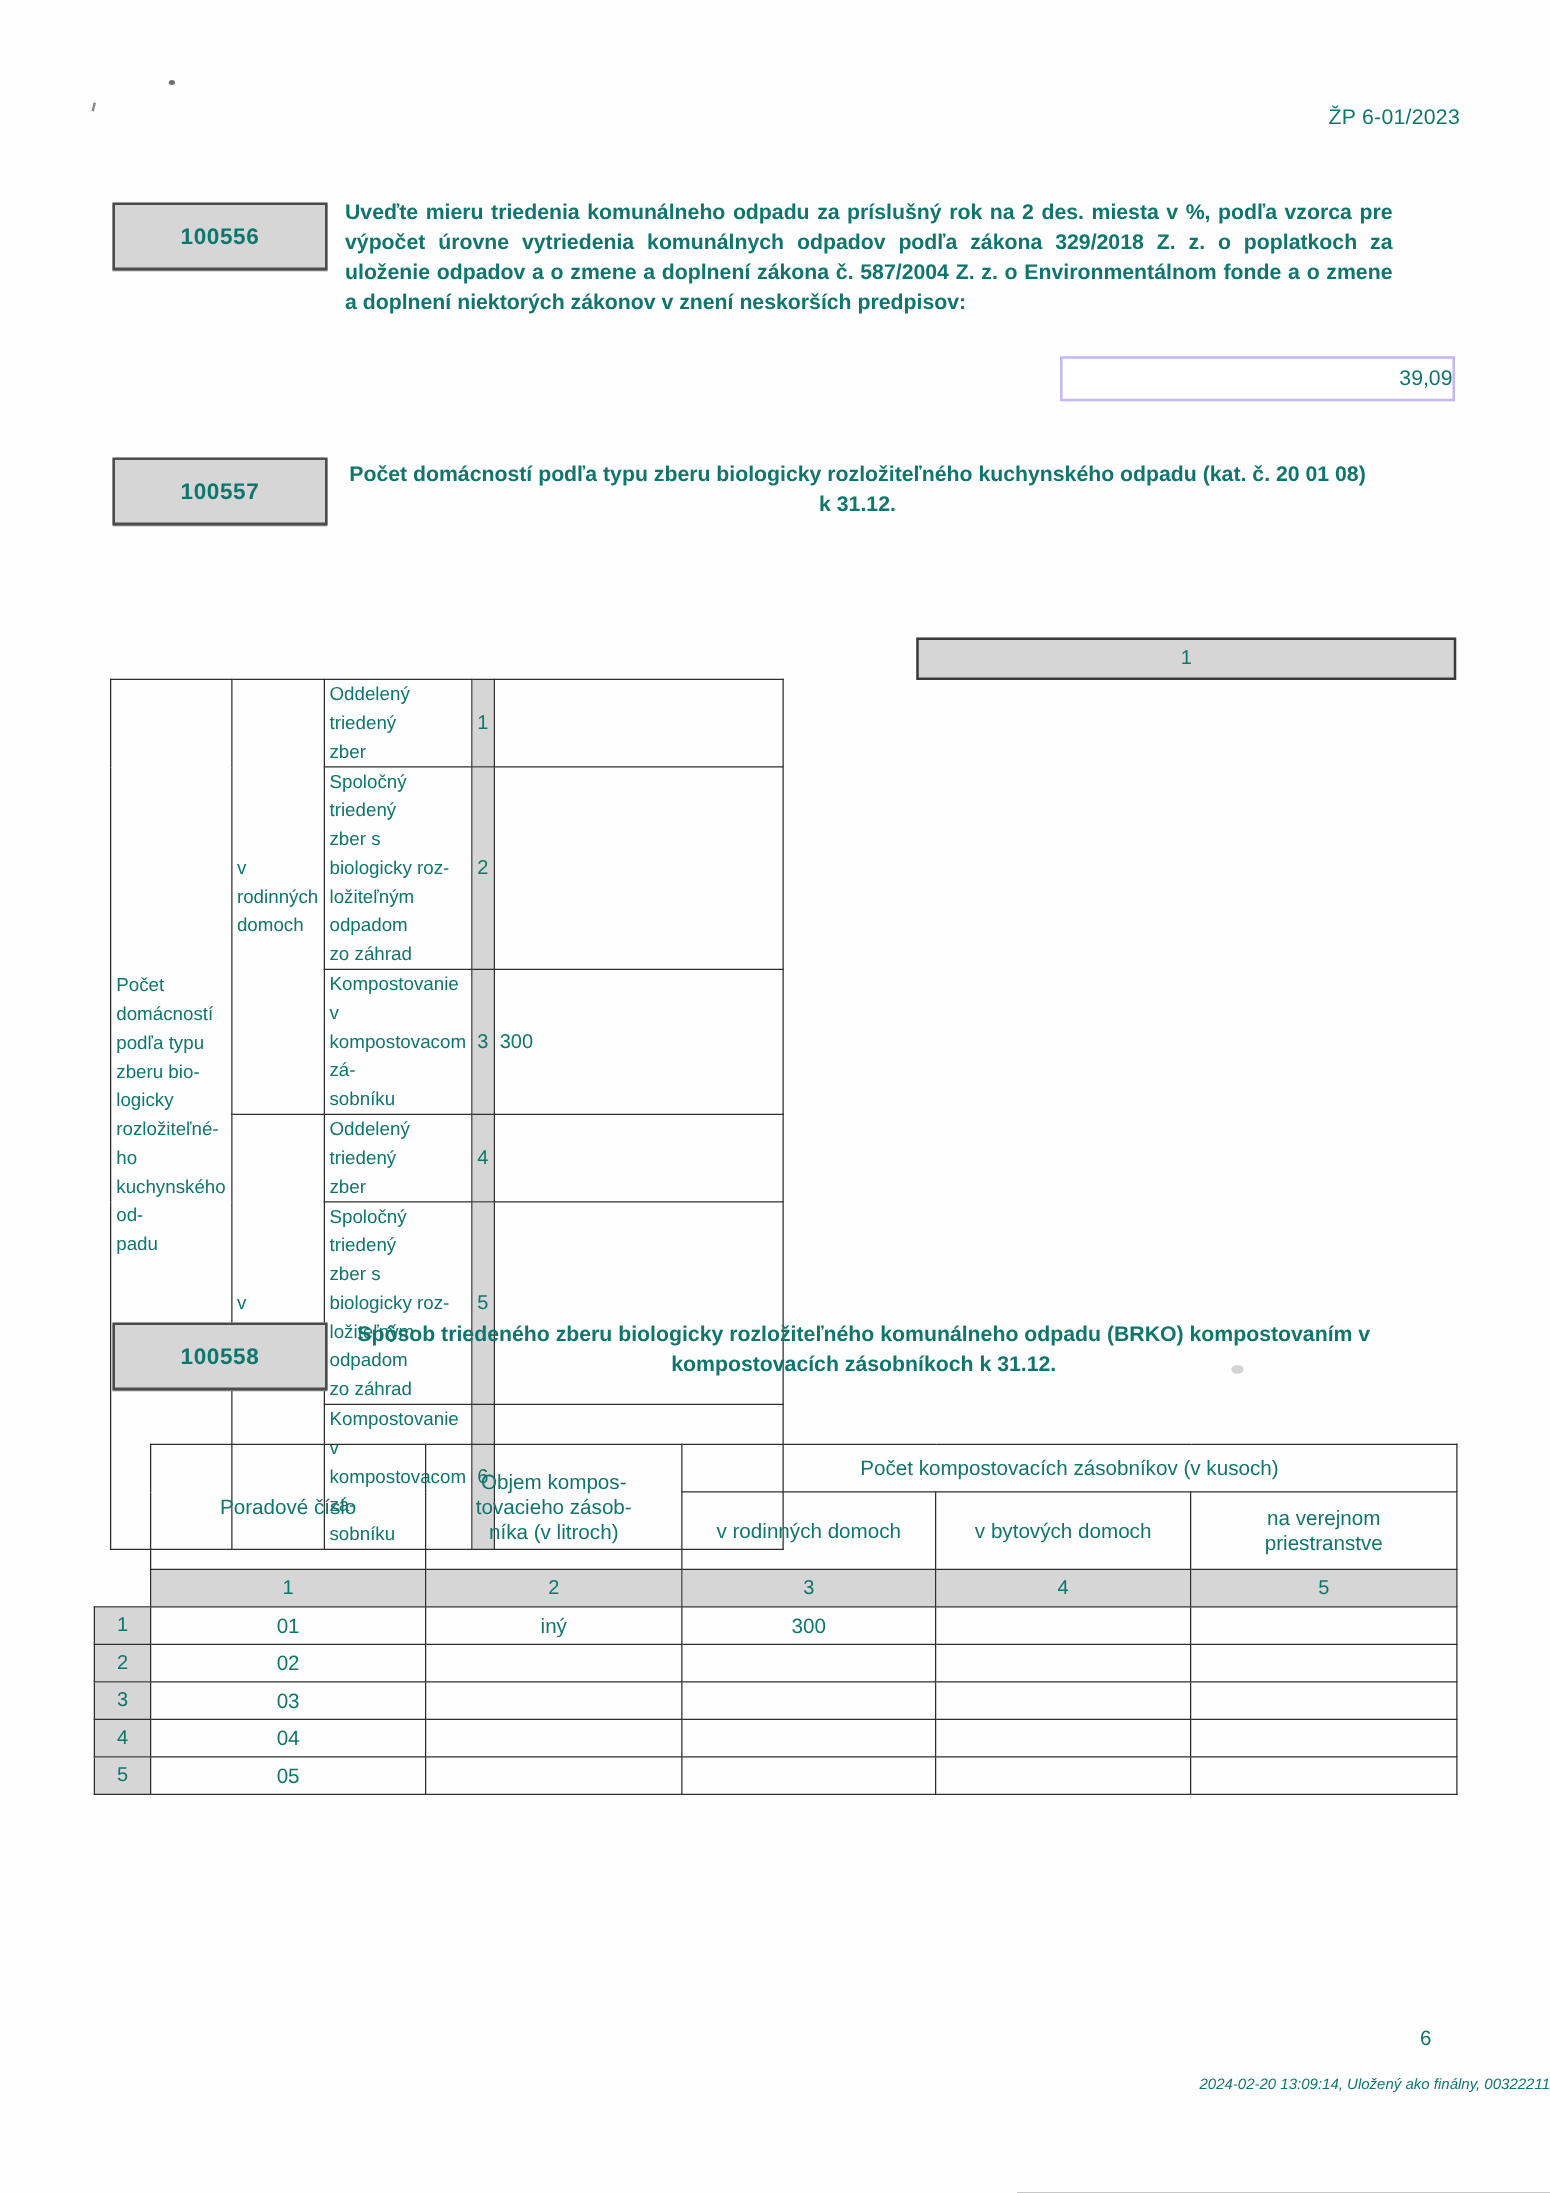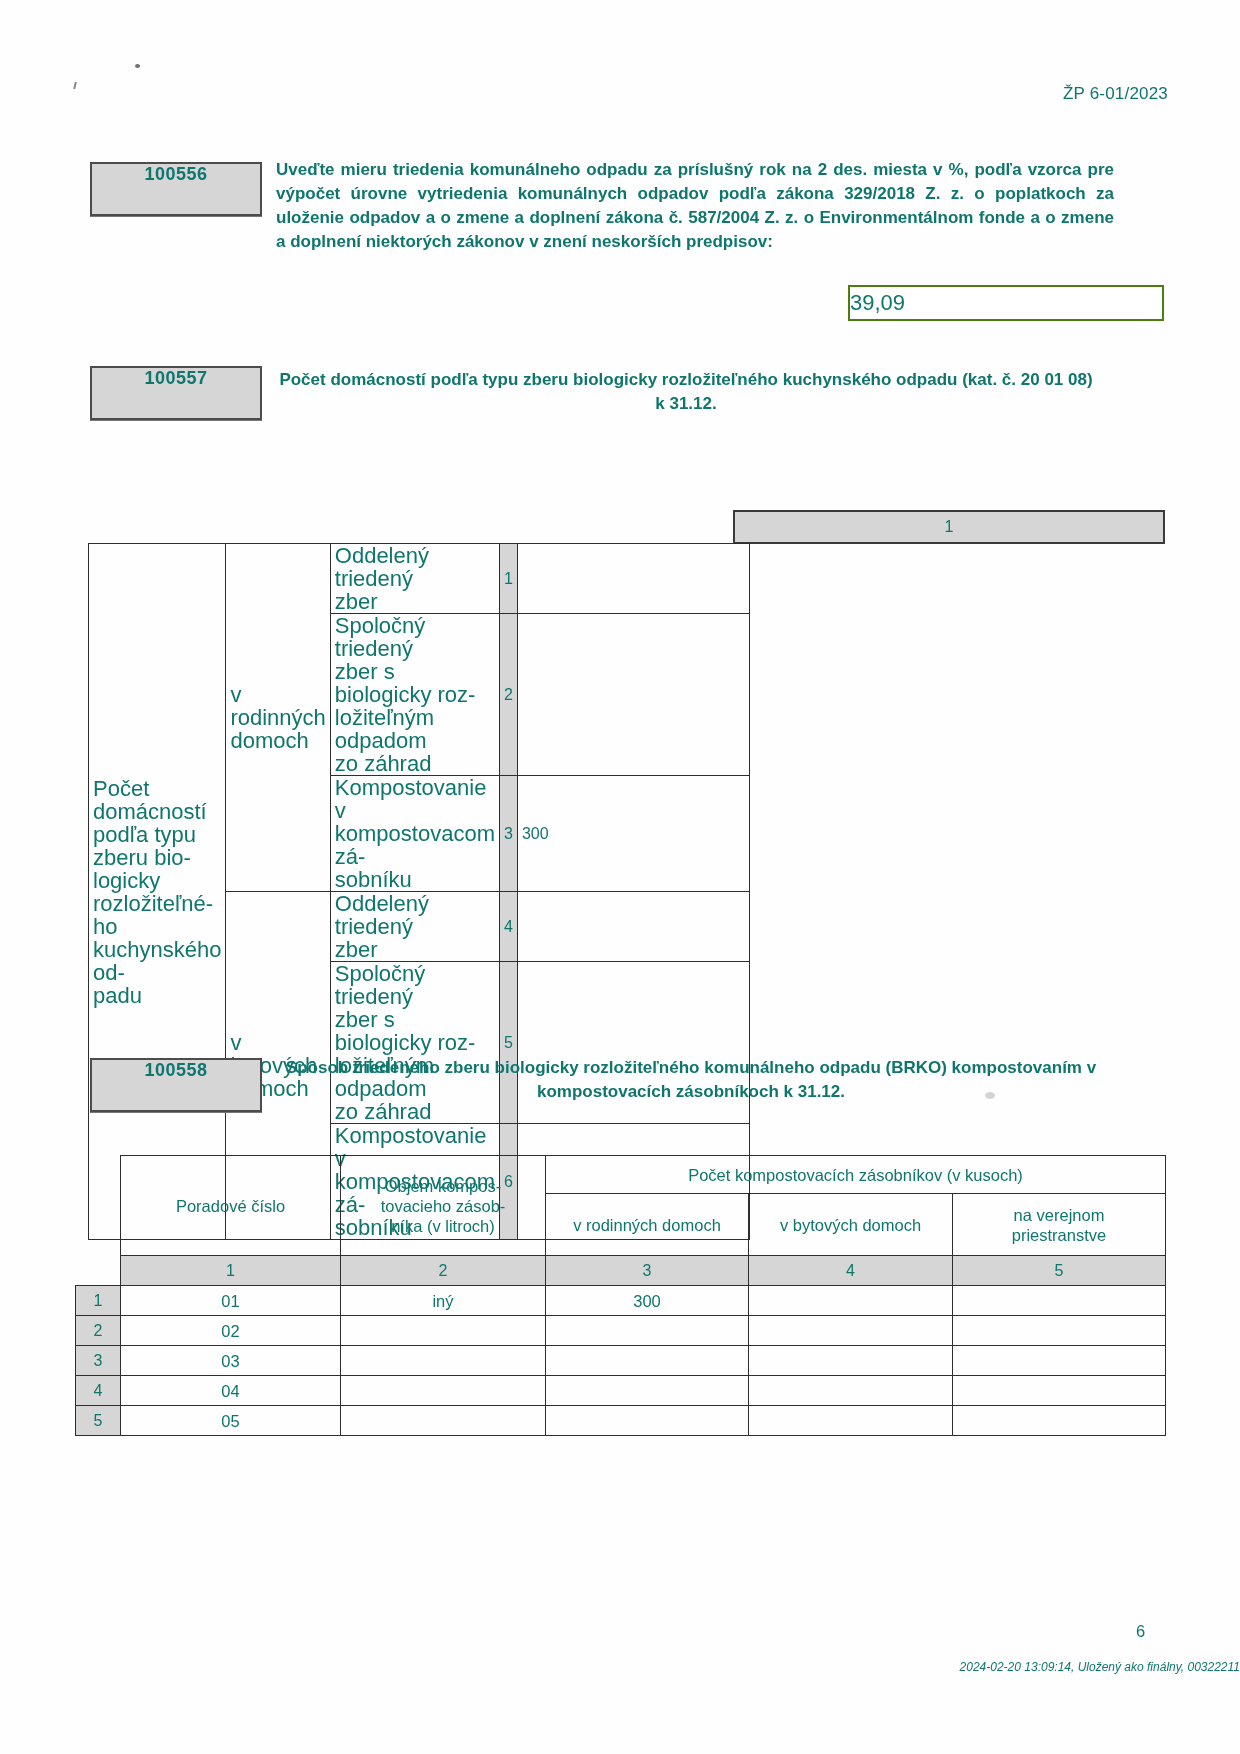--- a/index.html
+++ b/index.html
@@ -14,51 +14,51 @@
   }
   
   .form-code{
     position:absolute; top:84px; right:72px;
     font-size:17px; letter-spacing:0.2px;
   }
   
   .id-box{
     position:absolute; left:90px; width:168px; height:50px;
     background:#d6d6d6; border:2px solid #4c4c4c;
-    display:flex; align-items:flex-start; justify-content:center;
+    display:flex; align-items:center; justify-content:center;
     font-size:18px; font-weight:bold; letter-spacing:0.5px;
     box-shadow:0 1px 0 #777;
   }
   .instruction{
     position:absolute; left:276px; width:838px;
     font-size:17px; font-weight:bold; line-height:24px;text-align:center;
   }
   .just{ text-align:justify; }
   
   .value-box{
     position:absolute; left:848px; top:285px; width:312px; height:32px;
-    border:2px solid #4d7c0f; background:#fff;
-    display:flex; align-items:center; justify-content:flex-start;
-    font-size:22px;
+    border:2px solid #c4b5fd; background:#fff;
+    display:flex; align-items:center; justify-content:flex-end;
+    font-size:17px;
   }
   
   table{ border-collapse:collapse; table-layout:fixed; }
   td{ border:1.5px solid #2e2e2e; overflow:hidden; }
 
   
   .t1-wrap{ position:absolute; left:88px; top:510px; }
   .t1-colhead{
     position:absolute; left:645px; top:0; width:432px; height:34px;
     background:#d6d6d6; border:2px solid #3a3a3a;
     display:flex; align-items:center; justify-content:center;
     font-size:16px; box-sizing:border-box;
   }
   .t1{ position:absolute; left:0; top:33px; }
   .t1 td{
-    font-size:22px; line-height:23px; padding:0 4px;
+    font-size:15px; line-height:23px; padding:0 4px;
     vertical-align:top; white-space:pre-line;
   }
   .t1 td.lbl{ vertical-align:middle; }
   .t1 td.grp{ vertical-align:middle; white-space:normal; }
   .t1 td.num{
     background:#d6d6d6; text-align:center; vertical-align:middle;
     white-space:normal; font-size:16px;
   }
   .t1 td.val{
     text-align:center; vertical-align:middle; padding-right:200px;

